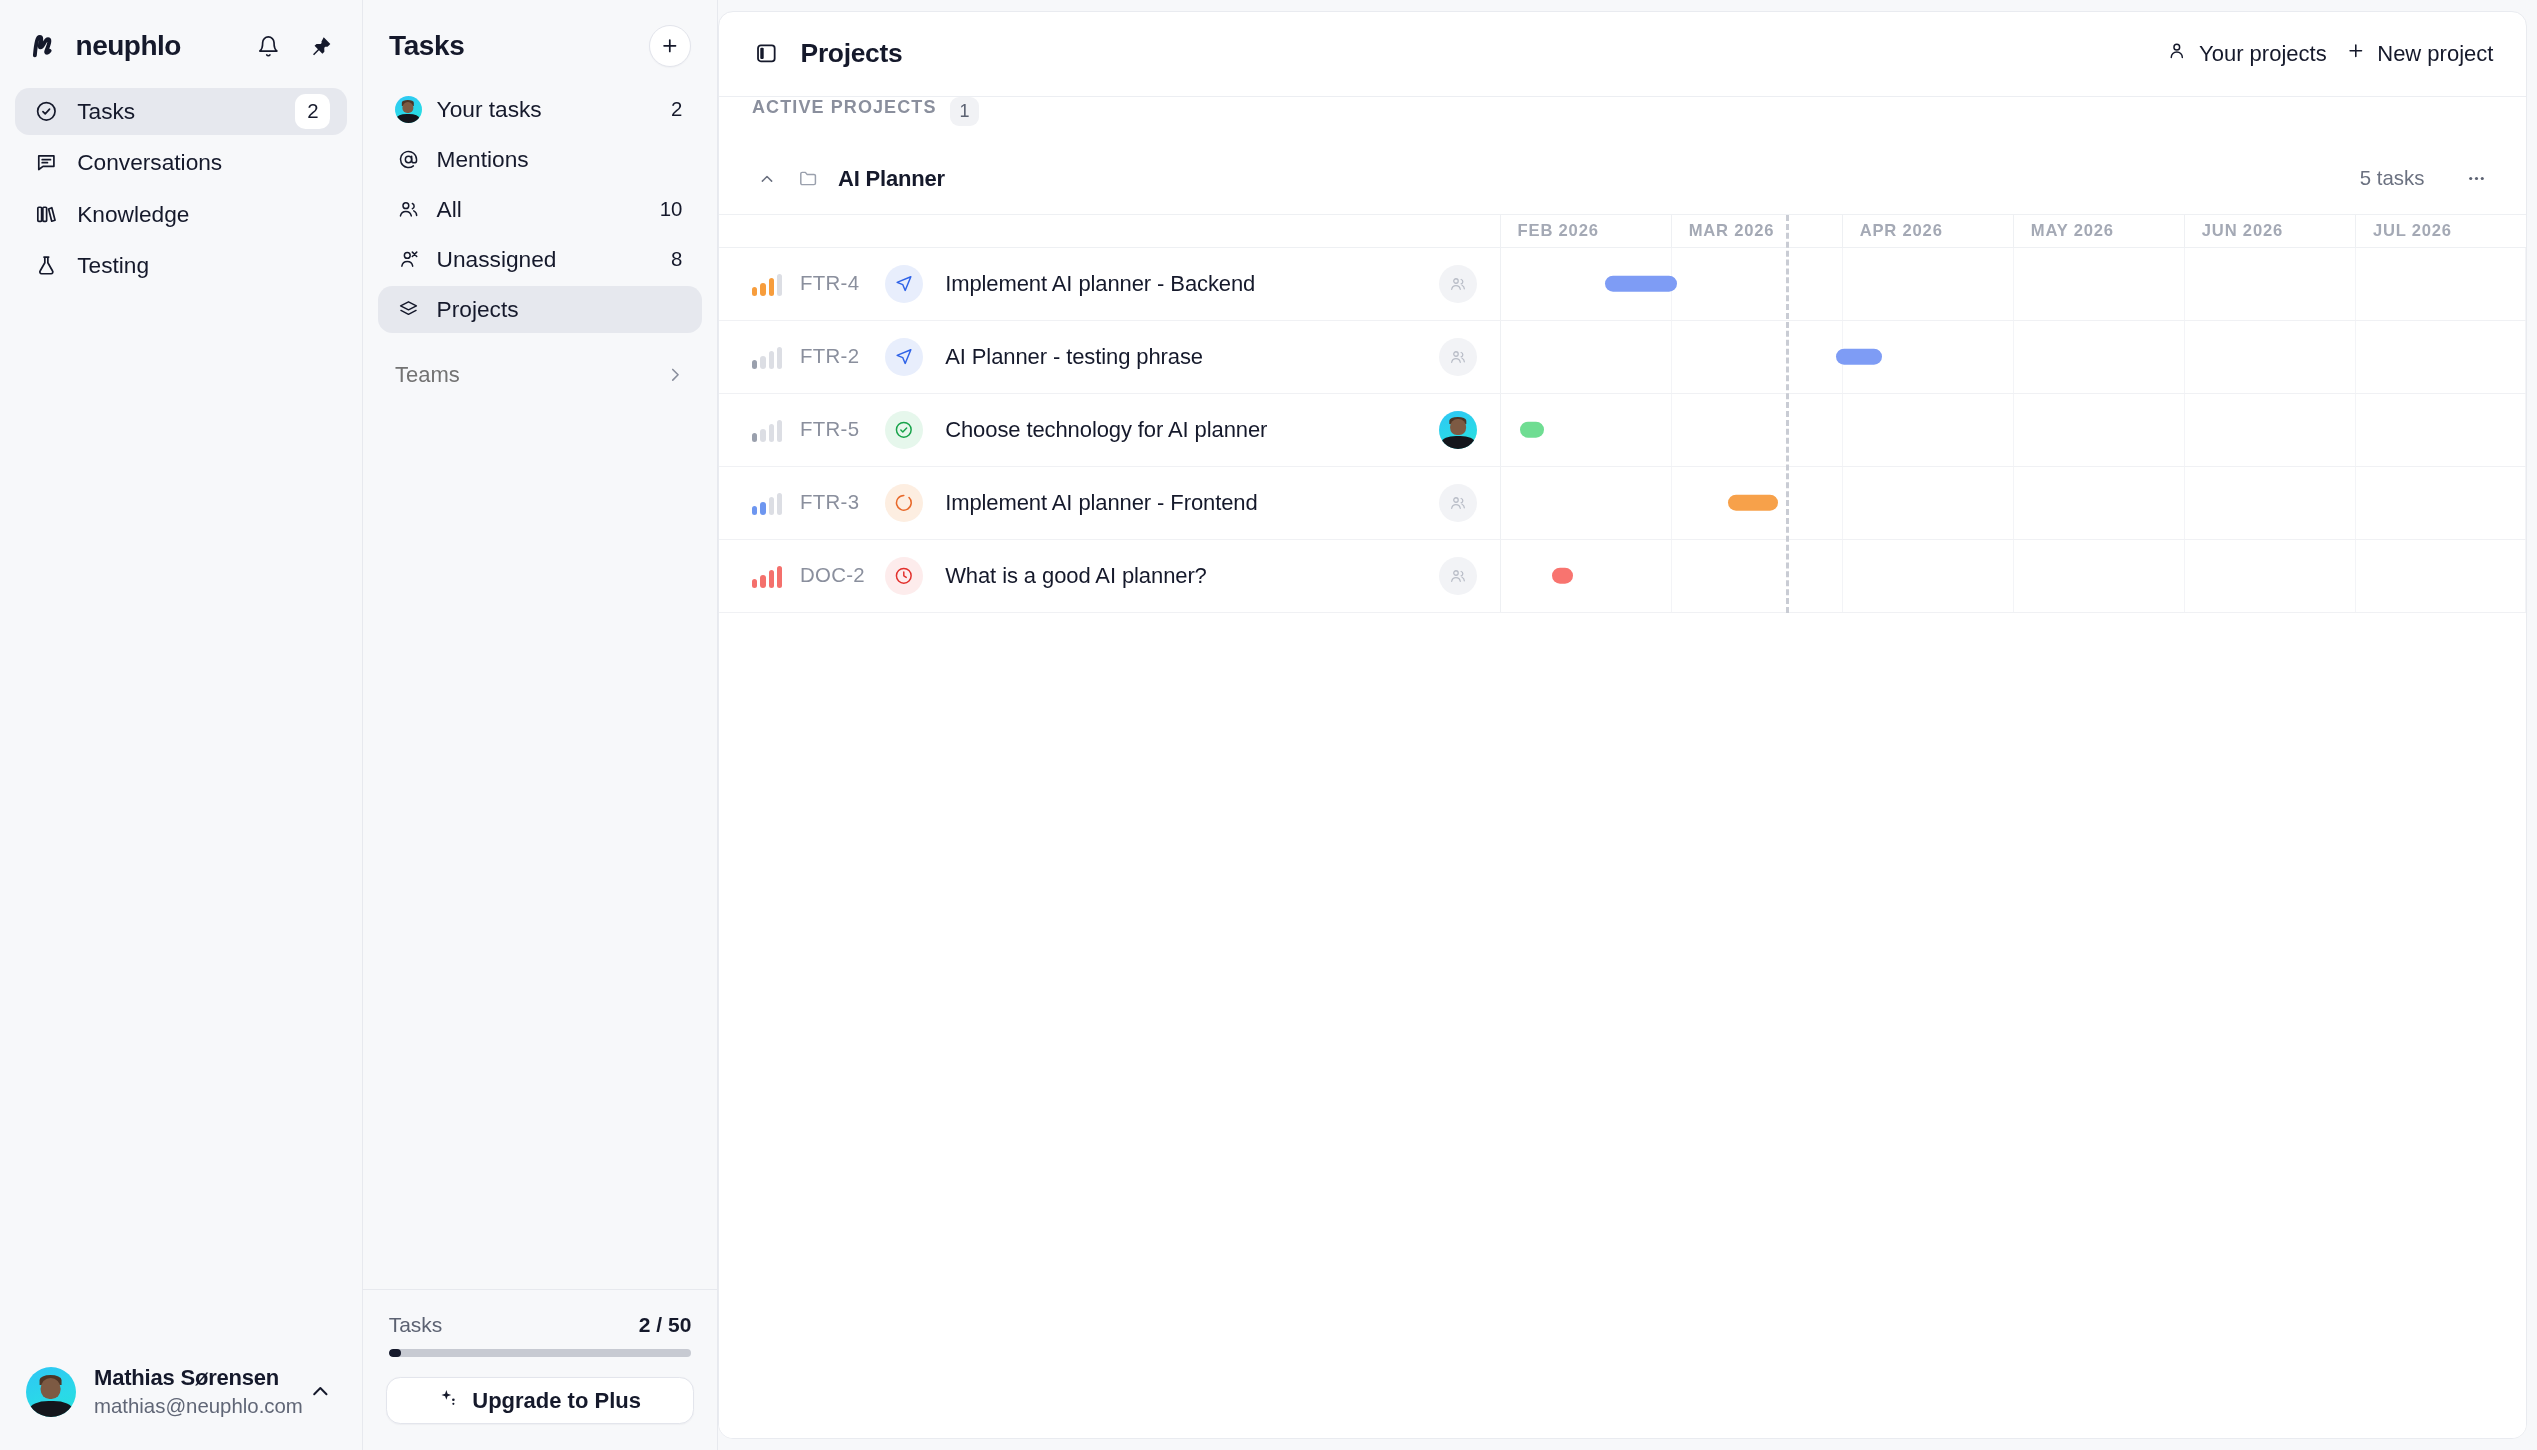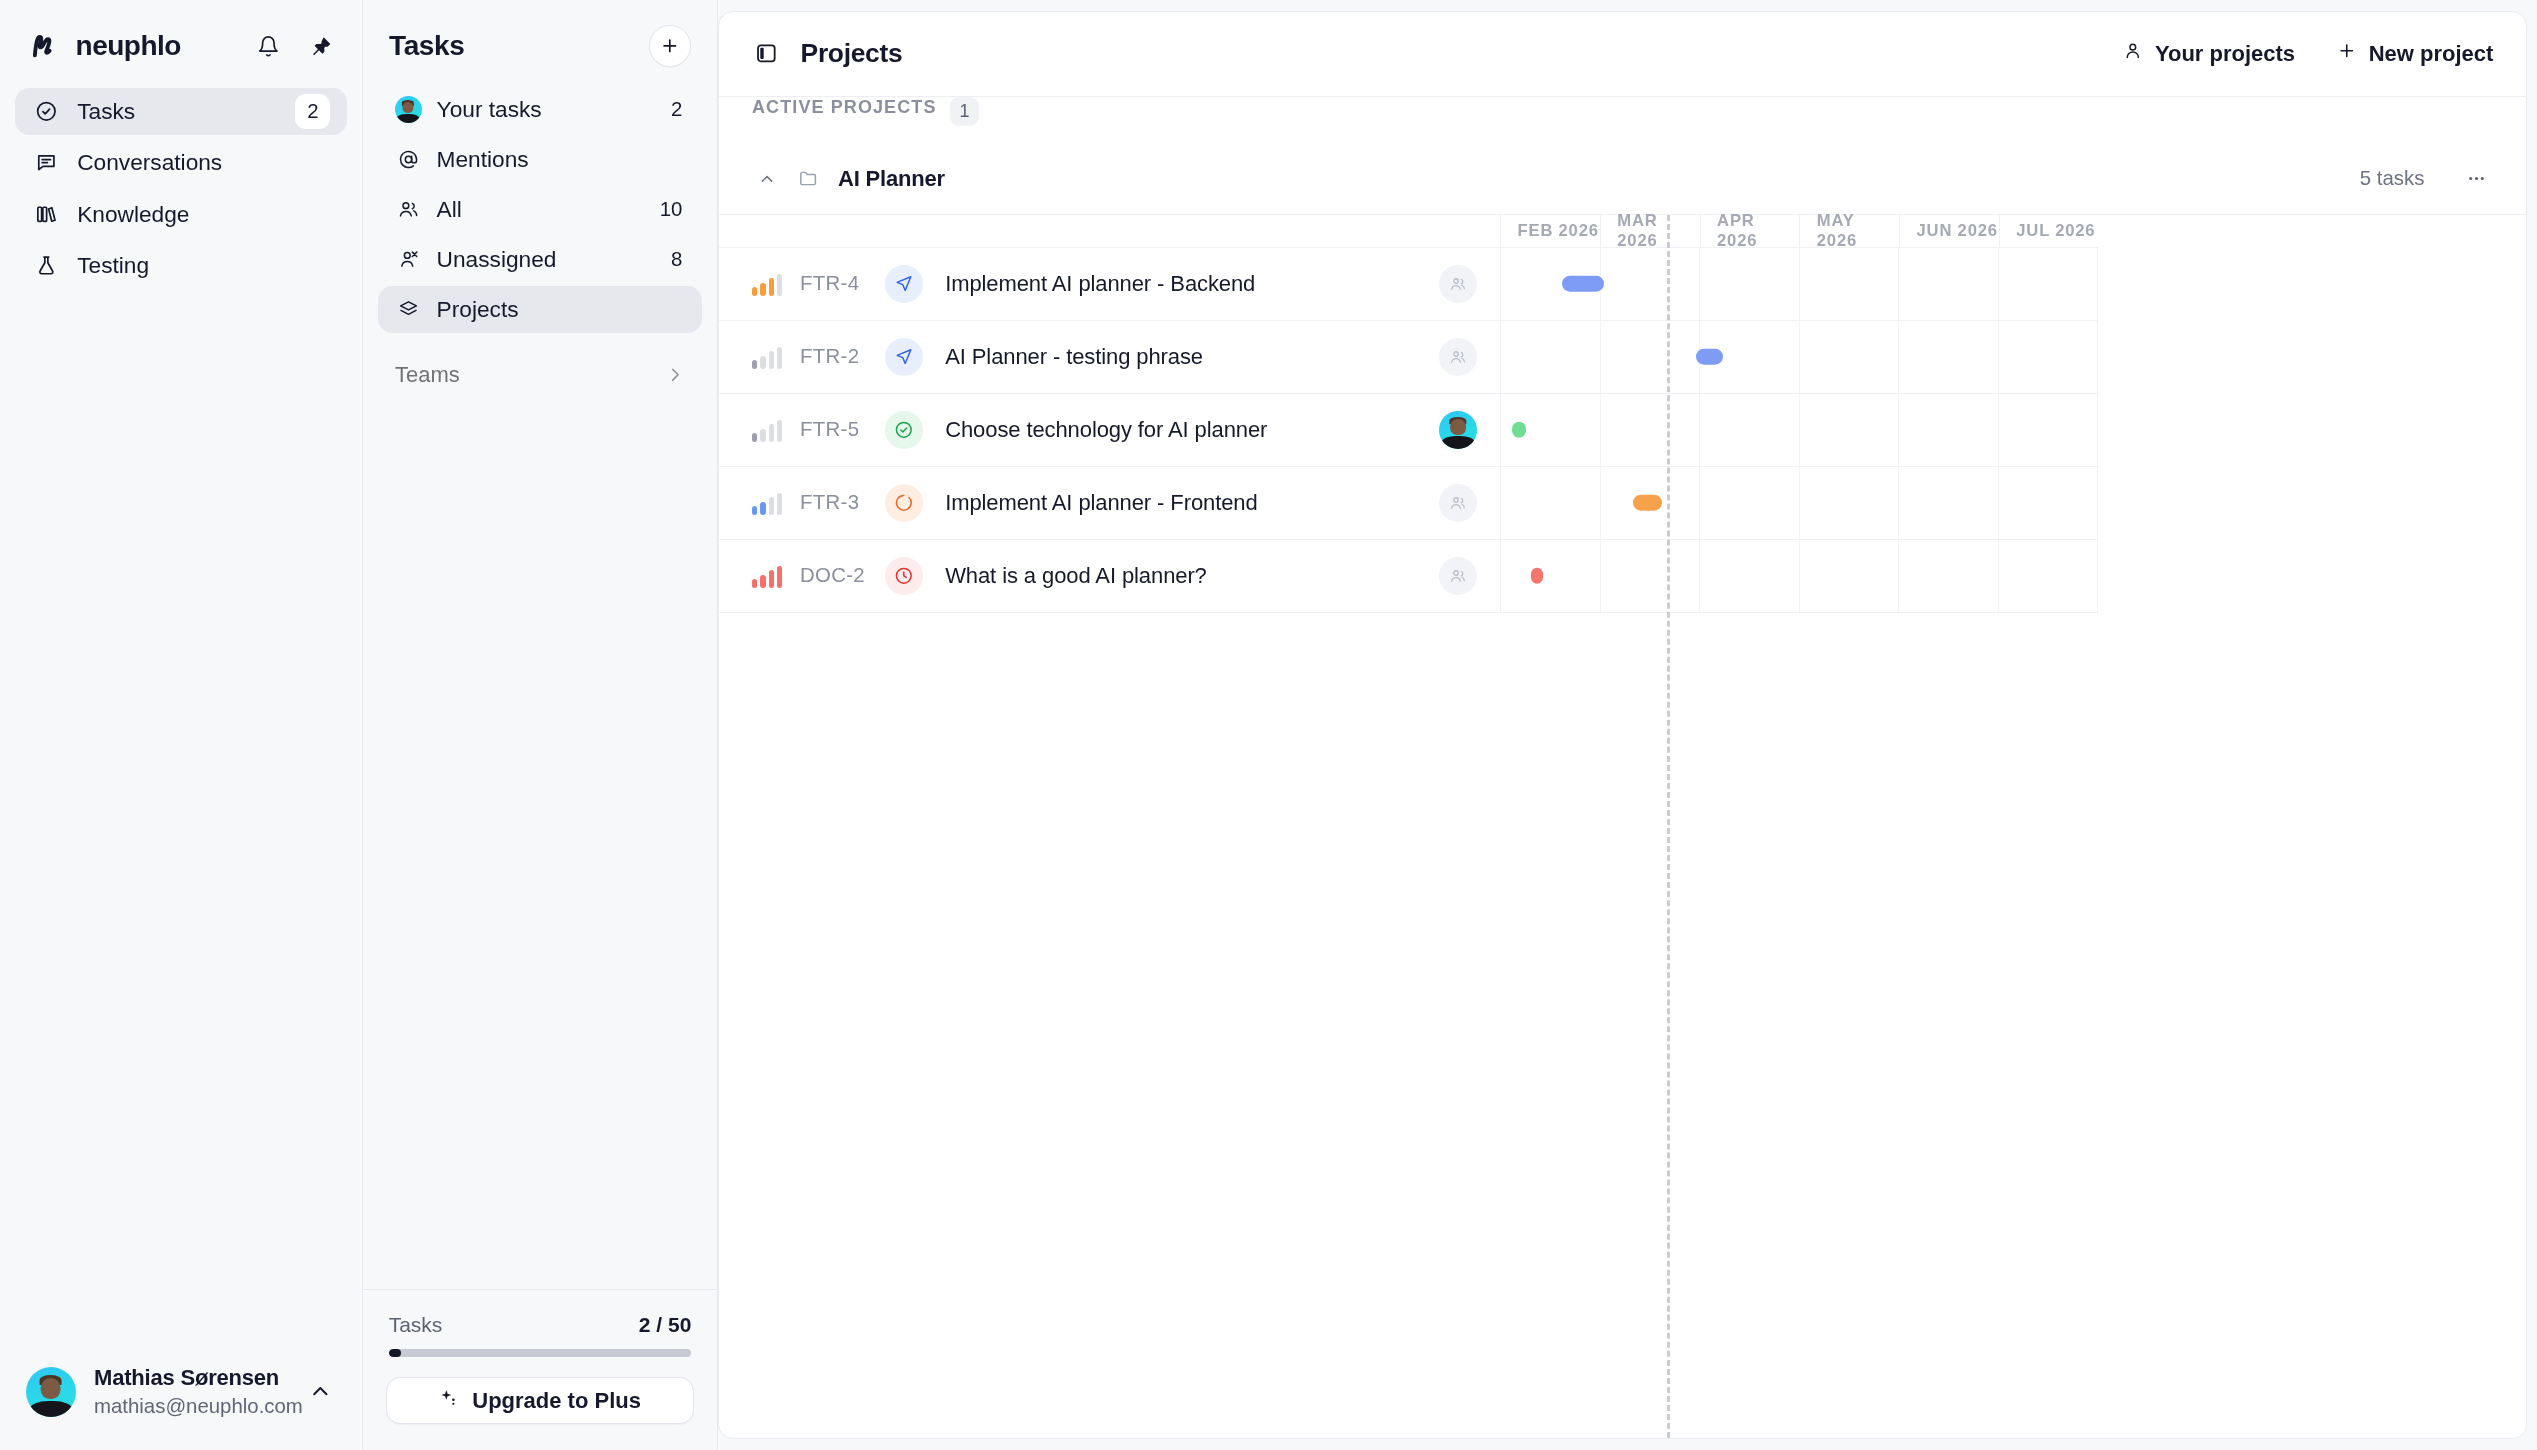--- a/index.html
+++ b/index.html
@@ -96,41 +96,41 @@
   
   .main { flex:1; padding:10.6px 10.6px 10.6px 0; display:flex; }
   .card {
     flex:1; background:#ffffff; border-radius:15px;
     border:0.8px solid #e9ebf0; overflow:hidden; display:flex; flex-direction:column;
   }
   .topbar { height:85px; display:flex; align-items:center; padding:0 33px; border-bottom:0.8px solid #eceef2; flex:0 0 85px; }
   .topbar-left { display:flex; align-items:center; gap:19.6px; }
   .panel-toggle { width:29px; height:29px; display:flex; align-items:center; justify-content:center; cursor:pointer; }
   .topbar-title { font-size:26.4px; font-weight:700; letter-spacing:-0.3px; }
-  .topbar-right { margin-left:auto; display:flex; align-items:flex-end; gap:42px;font-weight:bold; }
+  .topbar-right { margin-left:auto; display:flex; align-items:flex-end; gap:19px; }
   .tb-action { display:flex; align-items:center; gap:12px; font-size:22px; cursor:pointer; color:#15192b; }
 
   .subhead { height:47px; display:flex; align-items:flex-start; padding:0 33px; gap:13.6px; flex:0 0 47px; }
   .subhead-label { font-size:18px; letter-spacing:1.1px; font-weight:700; color:#8a8f9d; }
   .subhead-pill {
     min-width:29px; height:29px; border-radius:9px; background:#f1f2f5;
     display:flex; align-items:center; justify-content:center;
     font-size:18px; color:#5c6272; padding:0 8.3px;
   }
 
   .proj-head { height:71px; display:flex; align-items:center; padding:0 33px; border-bottom:0.8px solid #eef0f3; flex:0 0 71px; }
   .proj-collapse { width:30px; height:30px; display:flex; align-items:center; justify-content:center; cursor:pointer; margin-right:12px;}
   .proj-folder { width:29px; height:29px; display:flex; align-items:center; justify-content:center; margin-right:15px; }
   .proj-name { font-size:22px; font-weight:700; letter-spacing:-0.2px; }
   .proj-right { margin-left:auto; display:flex; align-items:center; gap:36px; }
   .proj-count { font-size:20.4px; color:#6b7180; }
   .proj-more { width:33px; height:30px; display:flex; align-items:center; justify-content:center; cursor:pointer; }
 
   
-  .gantt { position:relative; flex:1; display:flex; flex-direction:row; }
+  .gantt { position:relative; flex:1; display:flex; flex-direction:column; }
   .gantt-inner { position:relative; }
   .months-row { display:flex; height:33px; border-bottom:0.8px solid #eef0f3; }
   .left-gutter { width:782px; flex:0 0 782px; border-right:0.8px solid #eef0f3; }
   .months { flex:1; display:flex; }
   .month-cell {
     flex:1; border-right:0.8px solid #eef0f3;
     display:flex; align-items:center; padding-left:16.6px;
     font-size:16.6px; letter-spacing:0.8px; color:#a4a9b5; font-weight:700;
   }
   .month-cell:last-child { border-right:none; }

